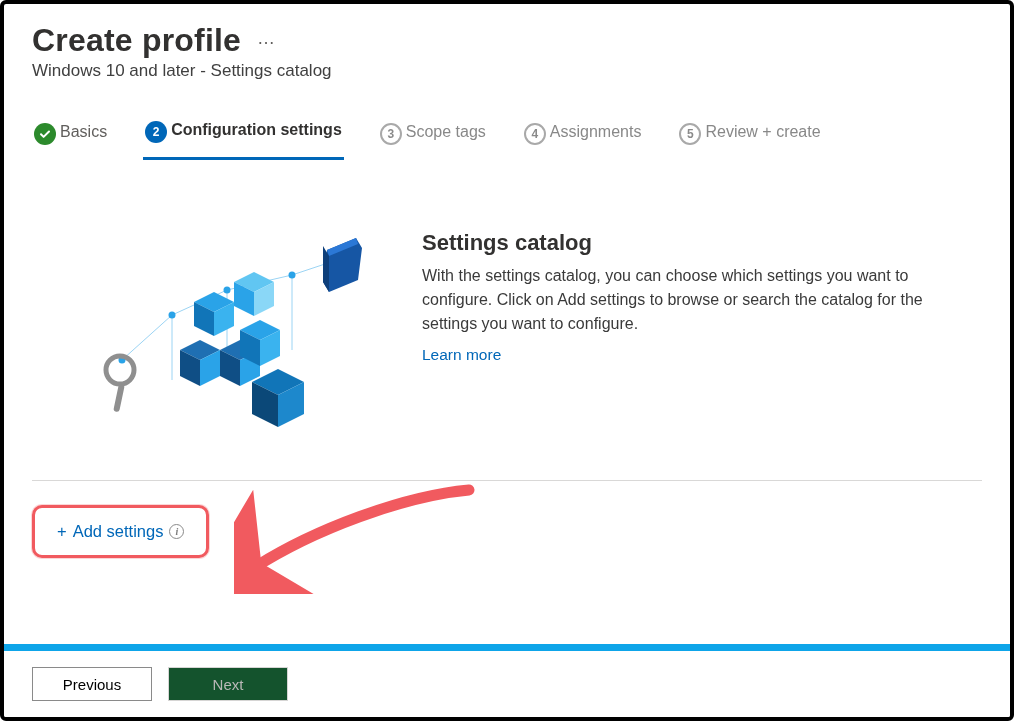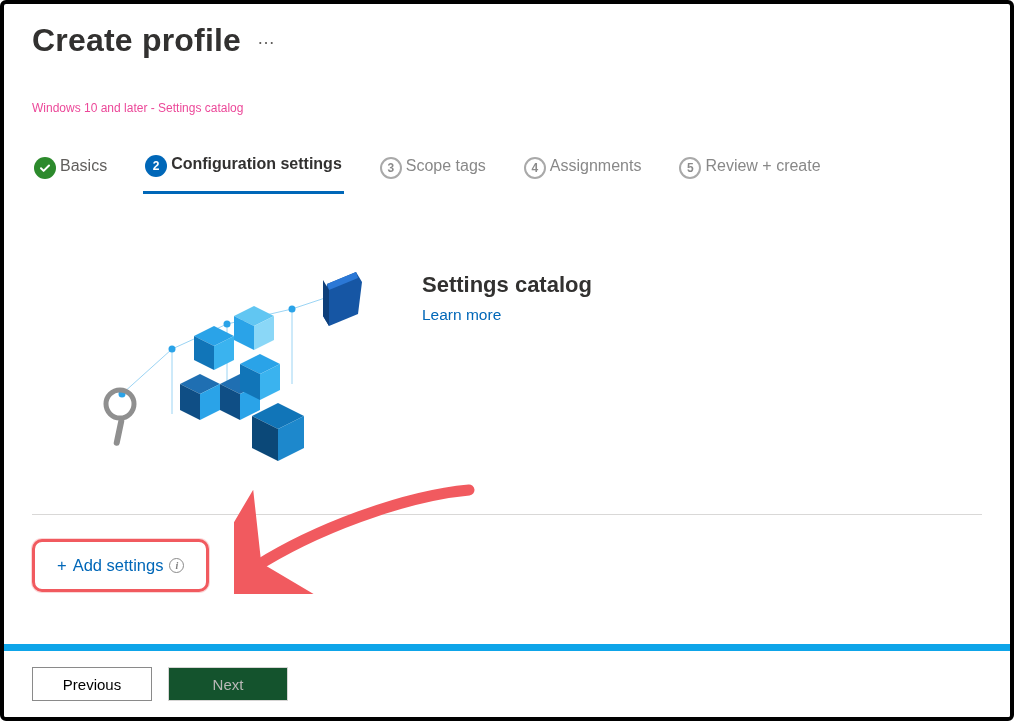--- a/index.html
+++ b/index.html
@@ -5,32 +5,32 @@
   * { box-sizing: border-box; }
   html, body { margin:0; padding:0; font-family: "Segoe UI", Arial, sans-serif; color:#323130; }
   .frame { width:1014px; height:721px; border:4px solid #000; border-radius:6px; position:relative; overflow:hidden; background:#fff; }
   .content { padding:12px 28px 0 28px; }
   .breadcrumb { font-size:15px; padding:4px 0 10px 0; }
   .breadcrumb a { color:#0067b8; text-decoration:none; }
   .breadcrumb span.sep { color:#777; margin:0 6px; }
   .title-row { display:flex; align-items:center; gap:16px; }
   h1 { font-size:32px; font-weight:600; margin:6px 0 2px 0; letter-spacing:.2px;}
   .dots { color:#605e5c; font-size:18px; letter-spacing:2px; cursor:pointer; }
-  .subtitle { color:#ec4899; font-size:12px; margin-bottom:34px;margin-top:40px; }
+  .subtitle { color:#404040; font-size:17px; margin-bottom:34px; }
   .steps { display:flex; gap:34px; align-items:center; border-bottom:0; margin-bottom:4px;}
   .step { display:flex; gap:4px; font-size:16px; color:#605e5c; cursor:pointer; padding:6px 2px 14px 2px; }
   .step .circle { width:22px; height:22px; border-radius:50%; display:flex; align-items:center; justify-content:center; font-size:12px; font-weight:600; }
   .step.completed .circle { background:#2c8a2c; color:#fff; }
   .step.active { color:#323130; font-weight:600; border-bottom:3px solid #0067b8; }
   .step.active .circle { background:#0067b8; color:#fff; }
   .step.pending { color:#888; }
   .step.pending .circle { border:2px solid #a9a9a9; color:#8a8a8a; background:#fff; width:22px; height:22px; font-size:12px;}
   .hero { display:flex; gap:40px; margin:70px 0 20px 70px; align-items:flex-start; min-height:230px;}
   .illus { width:280px; height:200px; }
-  .hero-text h2 { font-size:22px; font-weight:700; margin:8px 0 8px 0; }
+  .hero-text h2 { font-size:22px; font-weight:700; margin:0 0 8px 0; }
   .hero-text p { font-size:16px; color:#3a3a3a; margin:0 0 10px 0; max-width:540px; line-height:1.5;}
   .learn { color:#0067b8; text-decoration:none; font-size:15.5px; }
   hr.sep { border:none; border-top:1px solid #d9d8d7; margin:14px 0 24px 0;}
   .addbox { display:inline-flex; align-items:center; gap:6px; border:3px solid #f15a5f; border-radius:10px; padding:14px 22px; color:#0067b8; font-size:16.5px; cursor:pointer; background:#fff; box-shadow:0 0 0 1px rgba(241,90,95,.25);}
   .addbox .info { color:#7c7c7c; border:1.4px solid #8a8a8a; border-radius:50%; width:15px; height:15px; display:inline-flex; align-items:center; justify-content:center; font-size:10px; font-style:italic; font-family:Georgia,serif; font-weight:700;}
   .arrow { position:absolute; left:230px; top:480px; pointer-events:none; }
   .footer { position:absolute; left:0; right:0; bottom:0; border-top:7px solid #0ea5e9; padding:16px 28px; display:flex; gap:16px; align-items:center; background:#fff;}
   .btn { min-width:120px; height:34px; font-size:15px; border:1px solid #8a8a8a; background:#fff; cursor:pointer; }
   .btn.disabled { color:#b9b8b7; border-color:#d6d5d4; background:#14532d; cursor:default;}
   .watermark { position:absolute; left:50%; bottom:14px; transform:translateX(-50%); font-size:30px; font-weight:700; color:#8f8f8f; letter-spacing:1px; pointer-events:none; white-space:nowrap;}
@@ -124,20 +124,21 @@
           </g>
           <g>
             <polygon points="225,20 254,8 260,18 256,50 227,62 221,52" fill="#1656a4"></polygon>
             <polygon points="225,20 254,8 256,14 227,26" fill="#2b78d6"></polygon>
             <polygon points="221,52 227,62 227,26 221,16" fill="#0e3f7a"></polygon>
           </g>
         </svg>
       </div>
       <div class="hero-text">
         <h2>Settings catalog</h2>
+        <p>With the settings catalog, you can choose which settings you want to configure. Click on Add settings to browse or search the catalog for the settings you want to configure.</p>
         <a href="#" class="learn">Learn more</a>
       </div>
     </div>
 
     <hr class="sep">
 
     <div class="addbox">
       <span>+</span>
       <span>Add settings</span>
       <span class="info">i</span>

